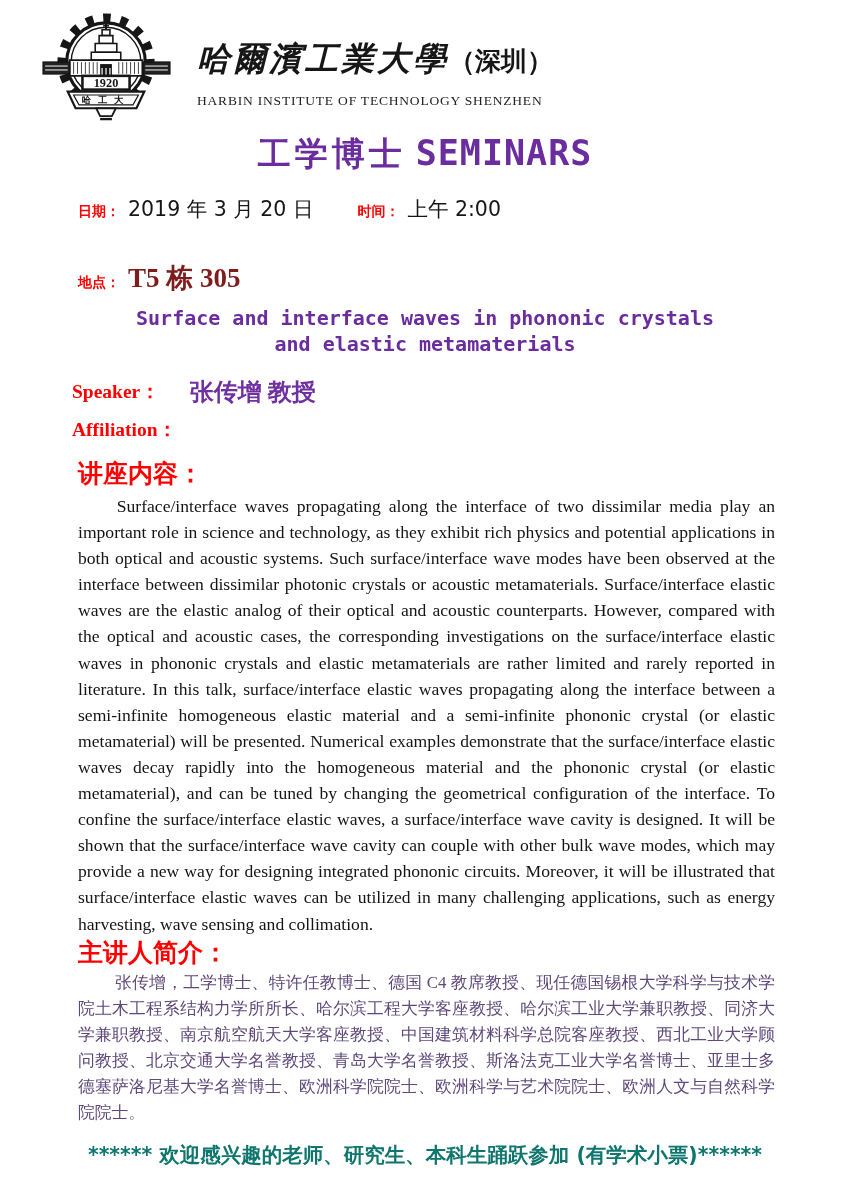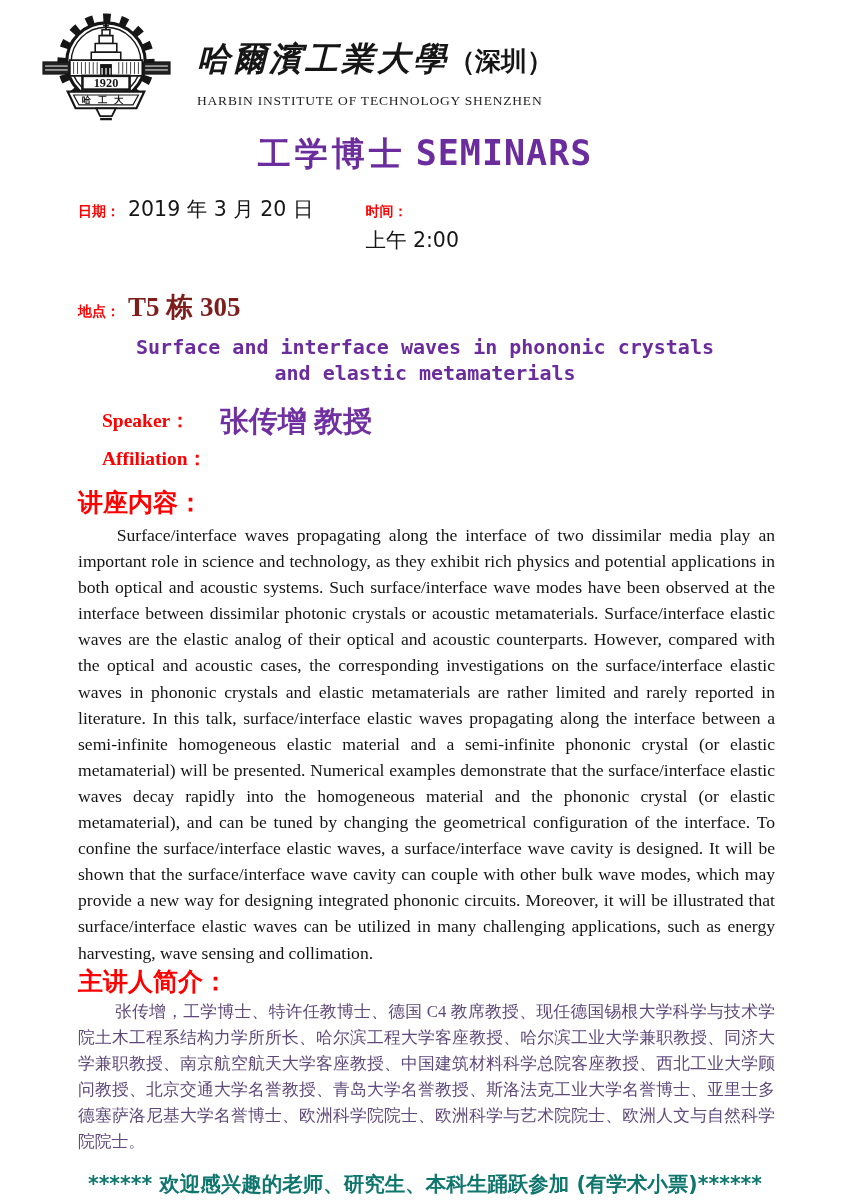--- a/index.html
+++ b/index.html
@@ -31,35 +31,35 @@
   .main-title .cn { font-size:33px; letter-spacing:4px; font-family:"DejaVu Sans", sans-serif; }
   .main-title .en { font-size:35px; letter-spacing:1px; margin-left:6px; font-family:"DejaVu Sans Mono", monospace; }
   
   .meta { margin:18px 75px 0 78px; }
   .meta-row { display:flex; align-items:baseline; line-height:29px; }
   .label-red {
     color:#FF0000; font-weight:bold; font-size:14px;
     font-family:"DejaVu Sans", sans-serif; white-space:nowrap;
   }
   .meta-val { color:#161616; font-size:20.5px; font-family:"DejaVu Sans", sans-serif; margin-left:8px; }
-  .time-group { margin-left:44px; display:flex; align-items:baseline;flex-direction:column; }
+  .time-group { margin-left:44px; display:flex; align-items:baseline; }
   .loc-val { color:#7f1d1d; font-size:27px; font-weight:bold; font-family:"Liberation Serif", serif; margin-left:8px;margin-top:38px; }
   
   .talk-title {
     margin-top:8px; text-align:center; color:#6B2C9E;
     font-family:"DejaVu Sans Mono", monospace; font-weight:bold;
     font-size:20px; line-height:26px;
   }
   
-  .speaker-row { margin:20px 75px 0 102px; display:flex; align-items:center; line-height:30px; }
+  .speaker-row { margin:20px 75px 0 72px; display:flex; align-items:center; line-height:30px; }
   .srow-label {
     color:#FF0000; font-weight:bold; font-size:19.5px;
     font-family:"Liberation Serif", serif; white-space:nowrap;
   }
-  .srow-val { color:#7030A0; font-weight:bold; font-size:29px; font-family:"Liberation Serif", serif; }
+  .srow-val { color:#7030A0; font-weight:bold; font-size:24px; font-family:"Liberation Serif", serif; }
   .gap-wide { margin-left:30px; }
   .gap-narrow { margin-left:6px; }
   .aff-row { margin-top:8px; }
   
   .section-heading {
     margin:15px 75px 0 78px; color:#FF0000; font-weight:bold;
     font-size:25px; font-family:"DejaVu Sans", sans-serif; line-height:27px;
   }
   .content-body {
     margin:6px 75px 0 78px; color:#141414;

